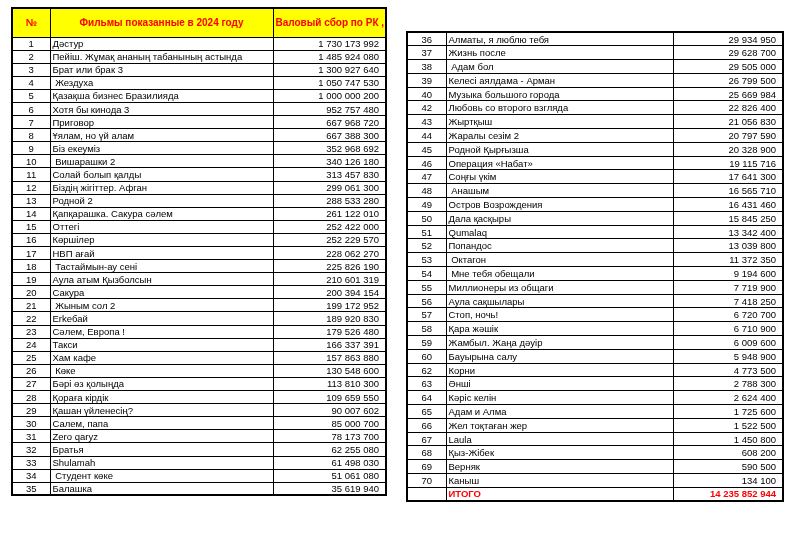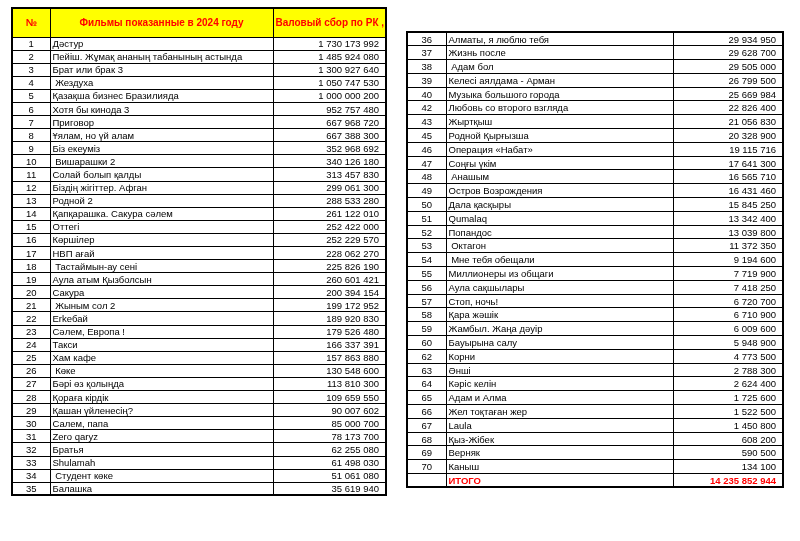--- a/index.html
+++ b/index.html
@@ -164,21 +164,21 @@
           <td class="cell-gross">228 062 270</td>
         </tr>
         <tr>
           <td class="cell-num">18</td>
           <td class="cell-film"> Тастаймын-ау сені</td>
           <td class="cell-gross">225 826 190</td>
         </tr>
         <tr>
           <td class="cell-num">19</td>
           <td class="cell-film">Аула атым Қызболсын</td>
-          <td class="cell-gross">260 601 421</td>
+          <td class="cell-gross">210 601 319</td>
         </tr>
         <tr>
           <td class="cell-num">20</td>
           <td class="cell-film">Сакура</td>
           <td class="cell-gross">200 394 154</td>
         </tr>
         <tr>
           <td class="cell-num">21</td>
           <td class="cell-film"> Жыным сол 2</td>
           <td class="cell-gross">199 172 952</td>
@@ -292,20 +292,25 @@
           <td class="cell-num">42</td>
           <td class="cell-film">Любовь со второго взгляда</td>
           <td class="cell-gross">22 826 400</td>
         </tr>
         <tr>
           <td class="cell-num">43</td>
           <td class="cell-film">Жыртқыш</td>
           <td class="cell-gross">21 056 830</td>
         </tr>
         <tr>
+          <td class="cell-num">44</td>
+          <td class="cell-film">Жаралы сезім 2</td>
+          <td class="cell-gross">20 797 590</td>
+        </tr>
+        <tr>
           <td class="cell-num">45</td>
           <td class="cell-film">Родной Қырғызша</td>
           <td class="cell-gross">20 328 900</td>
         </tr>
         <tr>
           <td class="cell-num">46</td>
           <td class="cell-film">Операция «Набат»</td>
           <td class="cell-gross">19 115 716</td>
         </tr>
         <tr>

